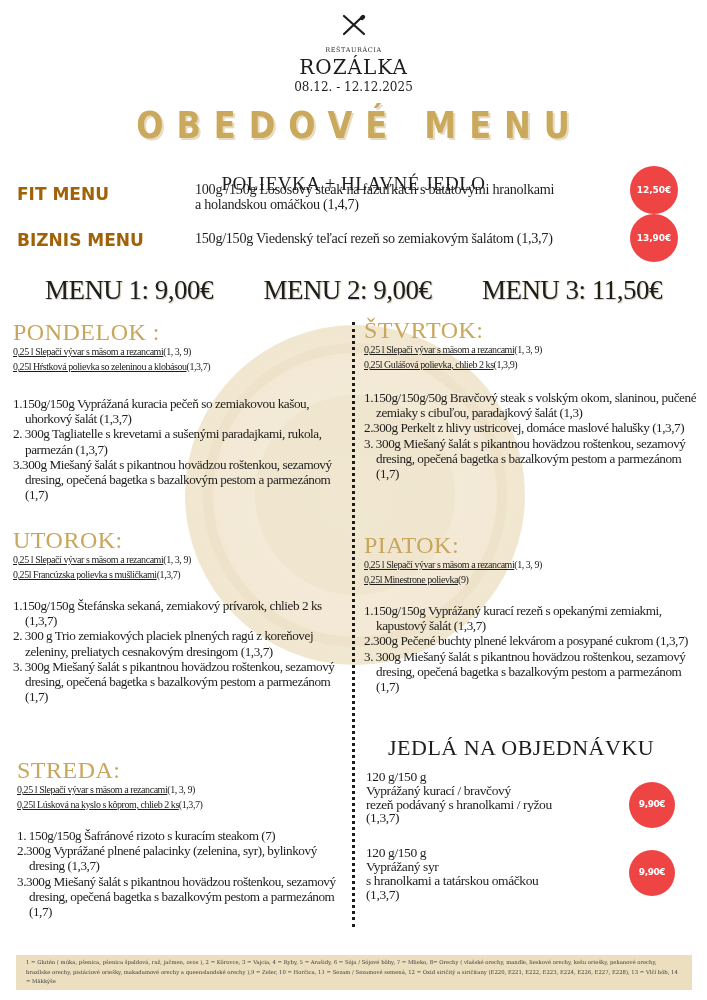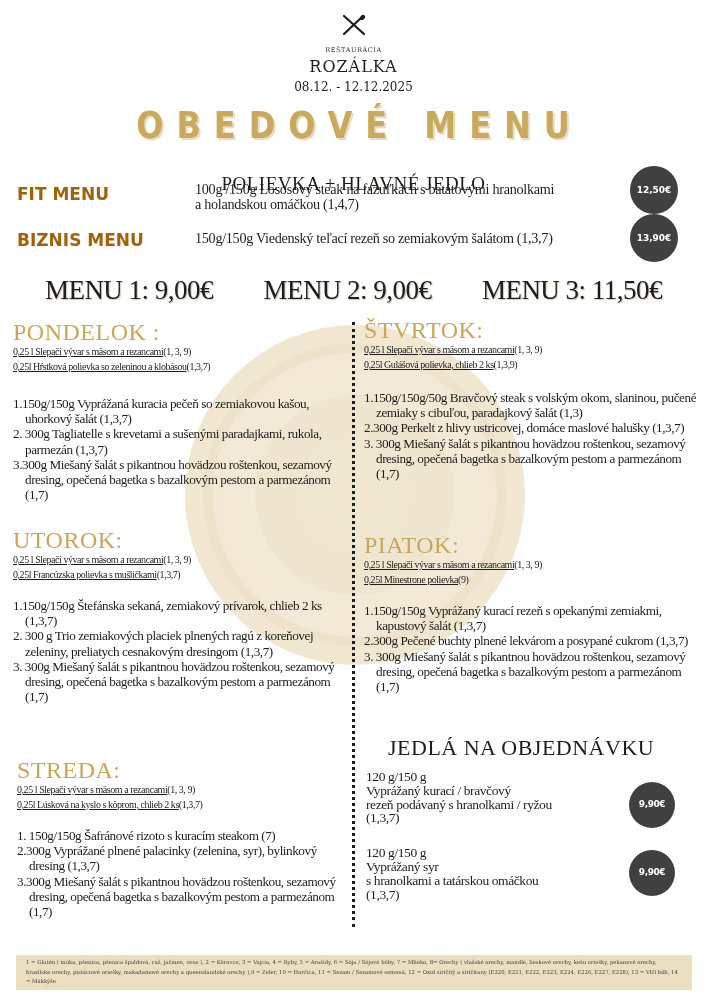--- a/index.html
+++ b/index.html
@@ -17,42 +17,42 @@
     border: 10px solid #eadcbc; opacity: 0.7;
   }
   .emblem::after {
     content: ""; position: absolute; inset: 70px; border-radius: 50%;
     background: #ecdfc3; opacity: 0.7;
   }
 
   .header { position: absolute; top: 14px; left: 0; width: 707px; text-align: center; z-index: 2; }
   .cutlery { width: 26px; height: 22px; margin: 0 auto; display: block; }
   .restaurant-label { font-family: "DejaVu Serif", serif; font-size: 6.5px; letter-spacing: 0.6px; margin-top: 10px; color: #333; }
-  .restaurant-name { font-family: "DejaVu Serif", serif; font-size: 16px; letter-spacing: 1px; margin-top: 2px; line-height: 22px; }
+  .restaurant-name { font-family: "DejaVu Serif", serif; font-size: 20px; letter-spacing: 1px; margin-top: 2px; line-height: 22px; }
   .date-range { font-family: "DejaVu Serif", serif; font-size: 12px; line-height: 18px; }
 
   .main-title {
     position: absolute; top: 106px; width: 707px; text-align: center;
     font-family: "DejaVu Sans", sans-serif; font-weight: bold; font-size: 32px; letter-spacing: 13px;
     color: #caa95c; text-shadow: 2px 2px 0 #e8dcc0; padding-left: 12px; z-index: 2;
     transform: scaleY(1.15);
   }
   .subtitle {
     position: absolute; top: 148px; width: 707px; text-align: center;
     font-family: "Liberation Serif", serif; font-size: 19px; letter-spacing: 0.5px; z-index: 2; margin-top: 25px;
   }
 
   .special-row { position: absolute; left: 0; width: 707px; z-index: 2; }
   .special-name {
     position: absolute; left: 17px;
     font-family: "DejaVu Sans", sans-serif; font-weight: bold; font-size: 17px; color: #a16207;
   }
   .special-desc { position: absolute; left: 195px; font-family: "Liberation Serif", serif; font-size: 14.2px; line-height: 15px; letter-spacing: -0.3px; }
   .price-circle {
-    position: absolute; border-radius: 50%; background: #404040; color: #fff;
+    position: absolute; border-radius: 50%; background: #ef4444; color: #fff;
     font-family: "DejaVu Sans", sans-serif; font-weight: bold; font-size: 9px;
     display: flex; align-items: center; justify-content: center;
   }
 
   .menu-prices {
     position: absolute; top: 275px; width: 707px; text-align: center; z-index: 2;
     font-family: "Liberation Serif", serif; font-size: 27px; letter-spacing: -0.5px;
     text-shadow: 1px 1px 1px #cfc6b2;
   }
   .menu-prices span { margin: 0 22px; text-align: center; }

